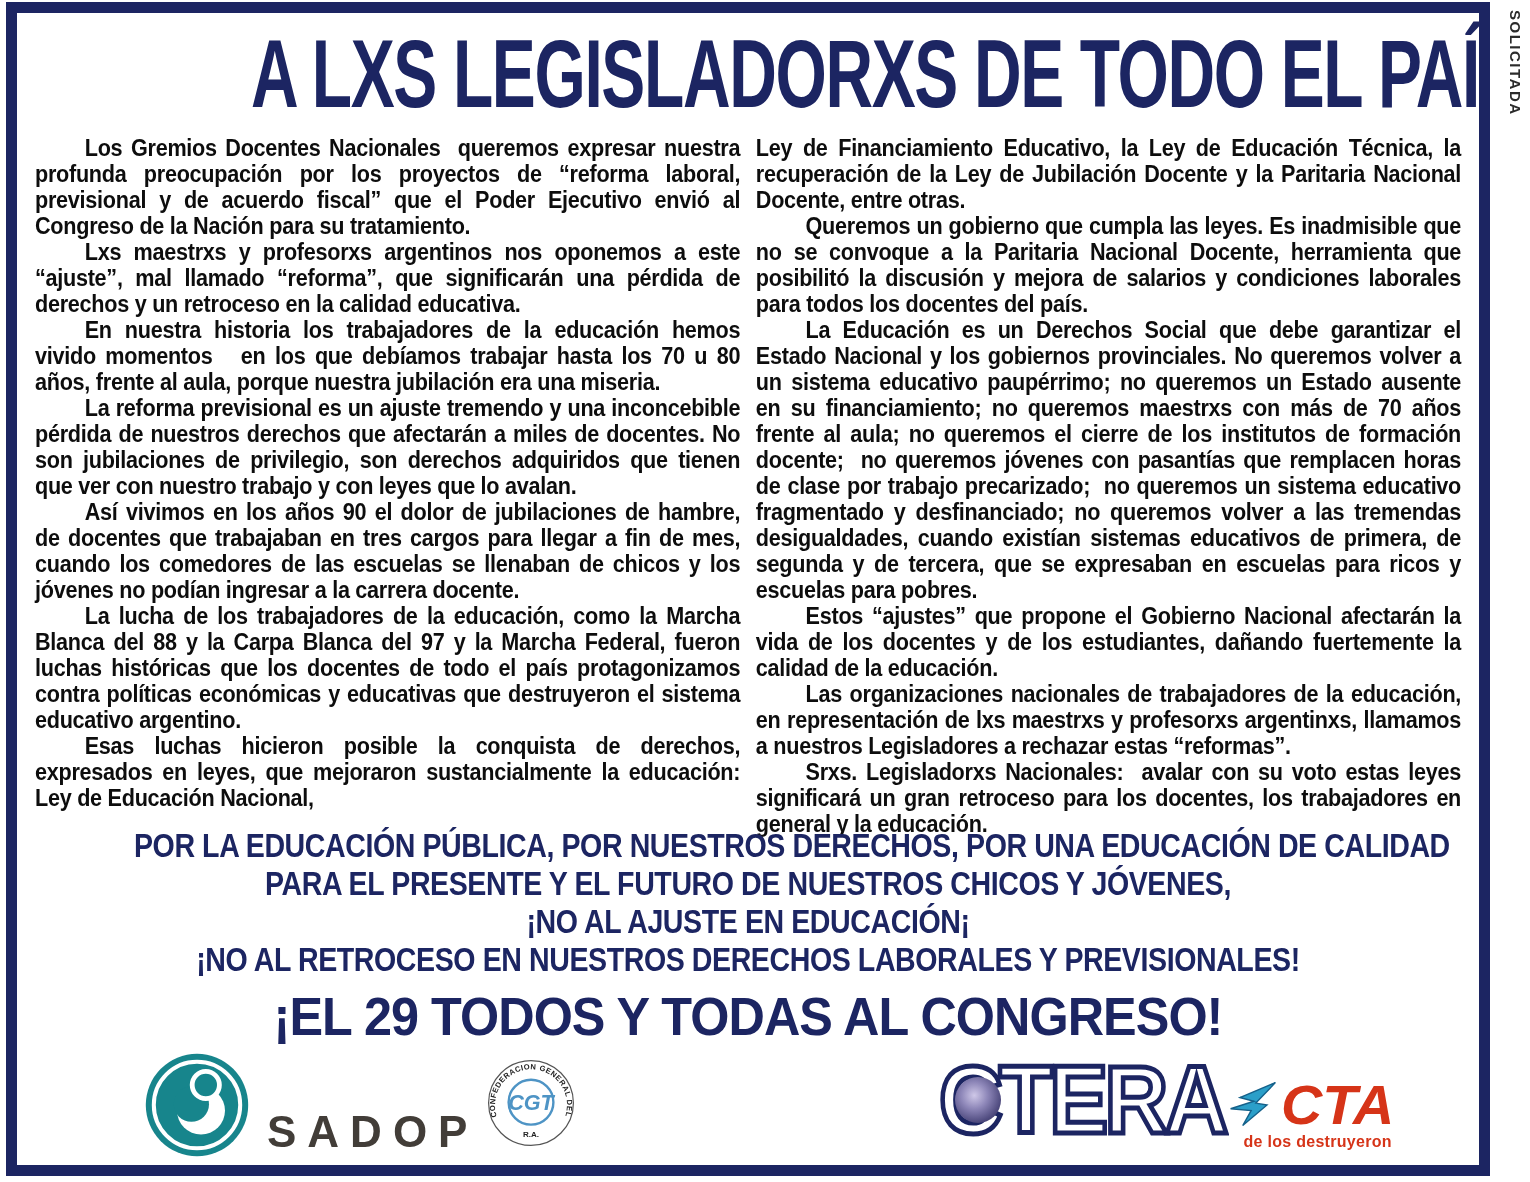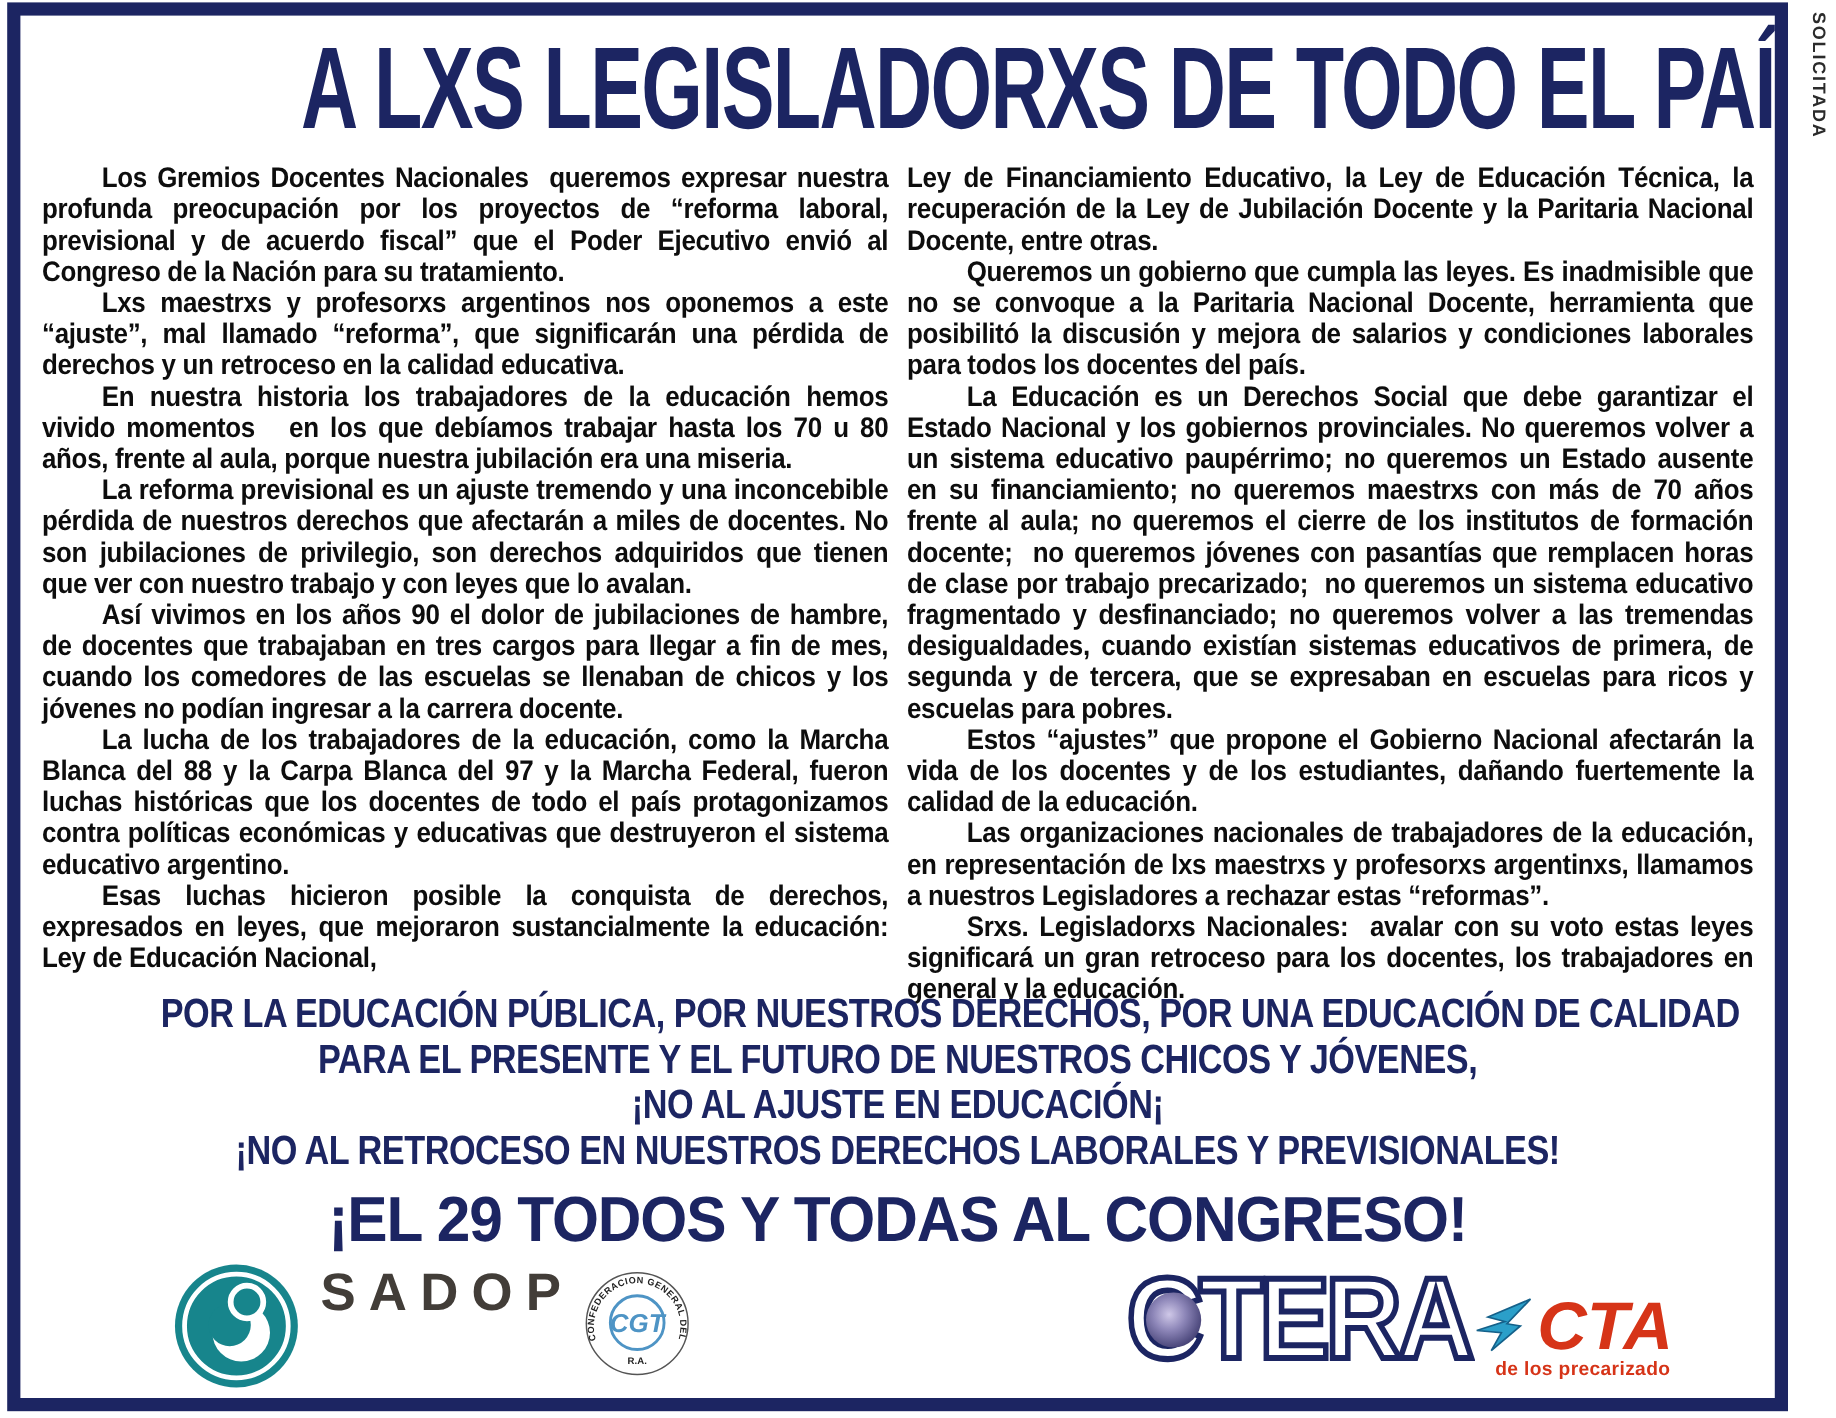--- a/index.html
+++ b/index.html
@@ -81,21 +81,21 @@
     transform:scaleX(0.95); transform-origin:50% 0;
     text-align:center;
     font-size:53px; line-height:53px; font-weight:bold;
     color:#1c2562; letter-spacing:-1px;
     white-space:nowrap;
   }
 
   
   .logos { position:relative; height:118px; margin-top:8px; }
 
-  .sadop-group { position:absolute; left:128px; top:2px; display:flex; align-items:flex-start; gap:18px; }
+  .sadop-group { position:absolute; left:128px; top:2px; display:flex; align-items:flex-end; gap:18px; }
   .sadop-label {
     font-size:44px; font-weight:bold; letter-spacing:11px;
     color:#423d38;
   }
 
   .cgt-group { position:absolute; left:470px; top:8px; }
 
   .ctera-group { position:absolute; left:922px; top:-6px; width:320px; height:118px; }
   .ctera-text {
     position:relative; z-index:1;
@@ -206,21 +206,21 @@
             <div class="ctera-text">CTERA</div>
           </div>
 
           <div class="cta-group">
             <div class="cta-row">
               <svg width="56" height="56" viewBox="0 0 60 60">
                 <path d="M54 6 L16 22 L31 26 L6 34 L28 36 L19 52 L45 30 L33 28 Z" fill="#2b9fc9" stroke="#15618a" stroke-width="1.5"></path>
               </svg>
               <span class="cta-word">CTA</span>
             </div>
-            <div class="cta-sub">de los precarizado</div>
+            <div class="cta-sub">de los destruyeron</div>
           </div>
 
         </div>
       </div>
 
     </div>
   </div>
 </div>
 
 </body></html>

